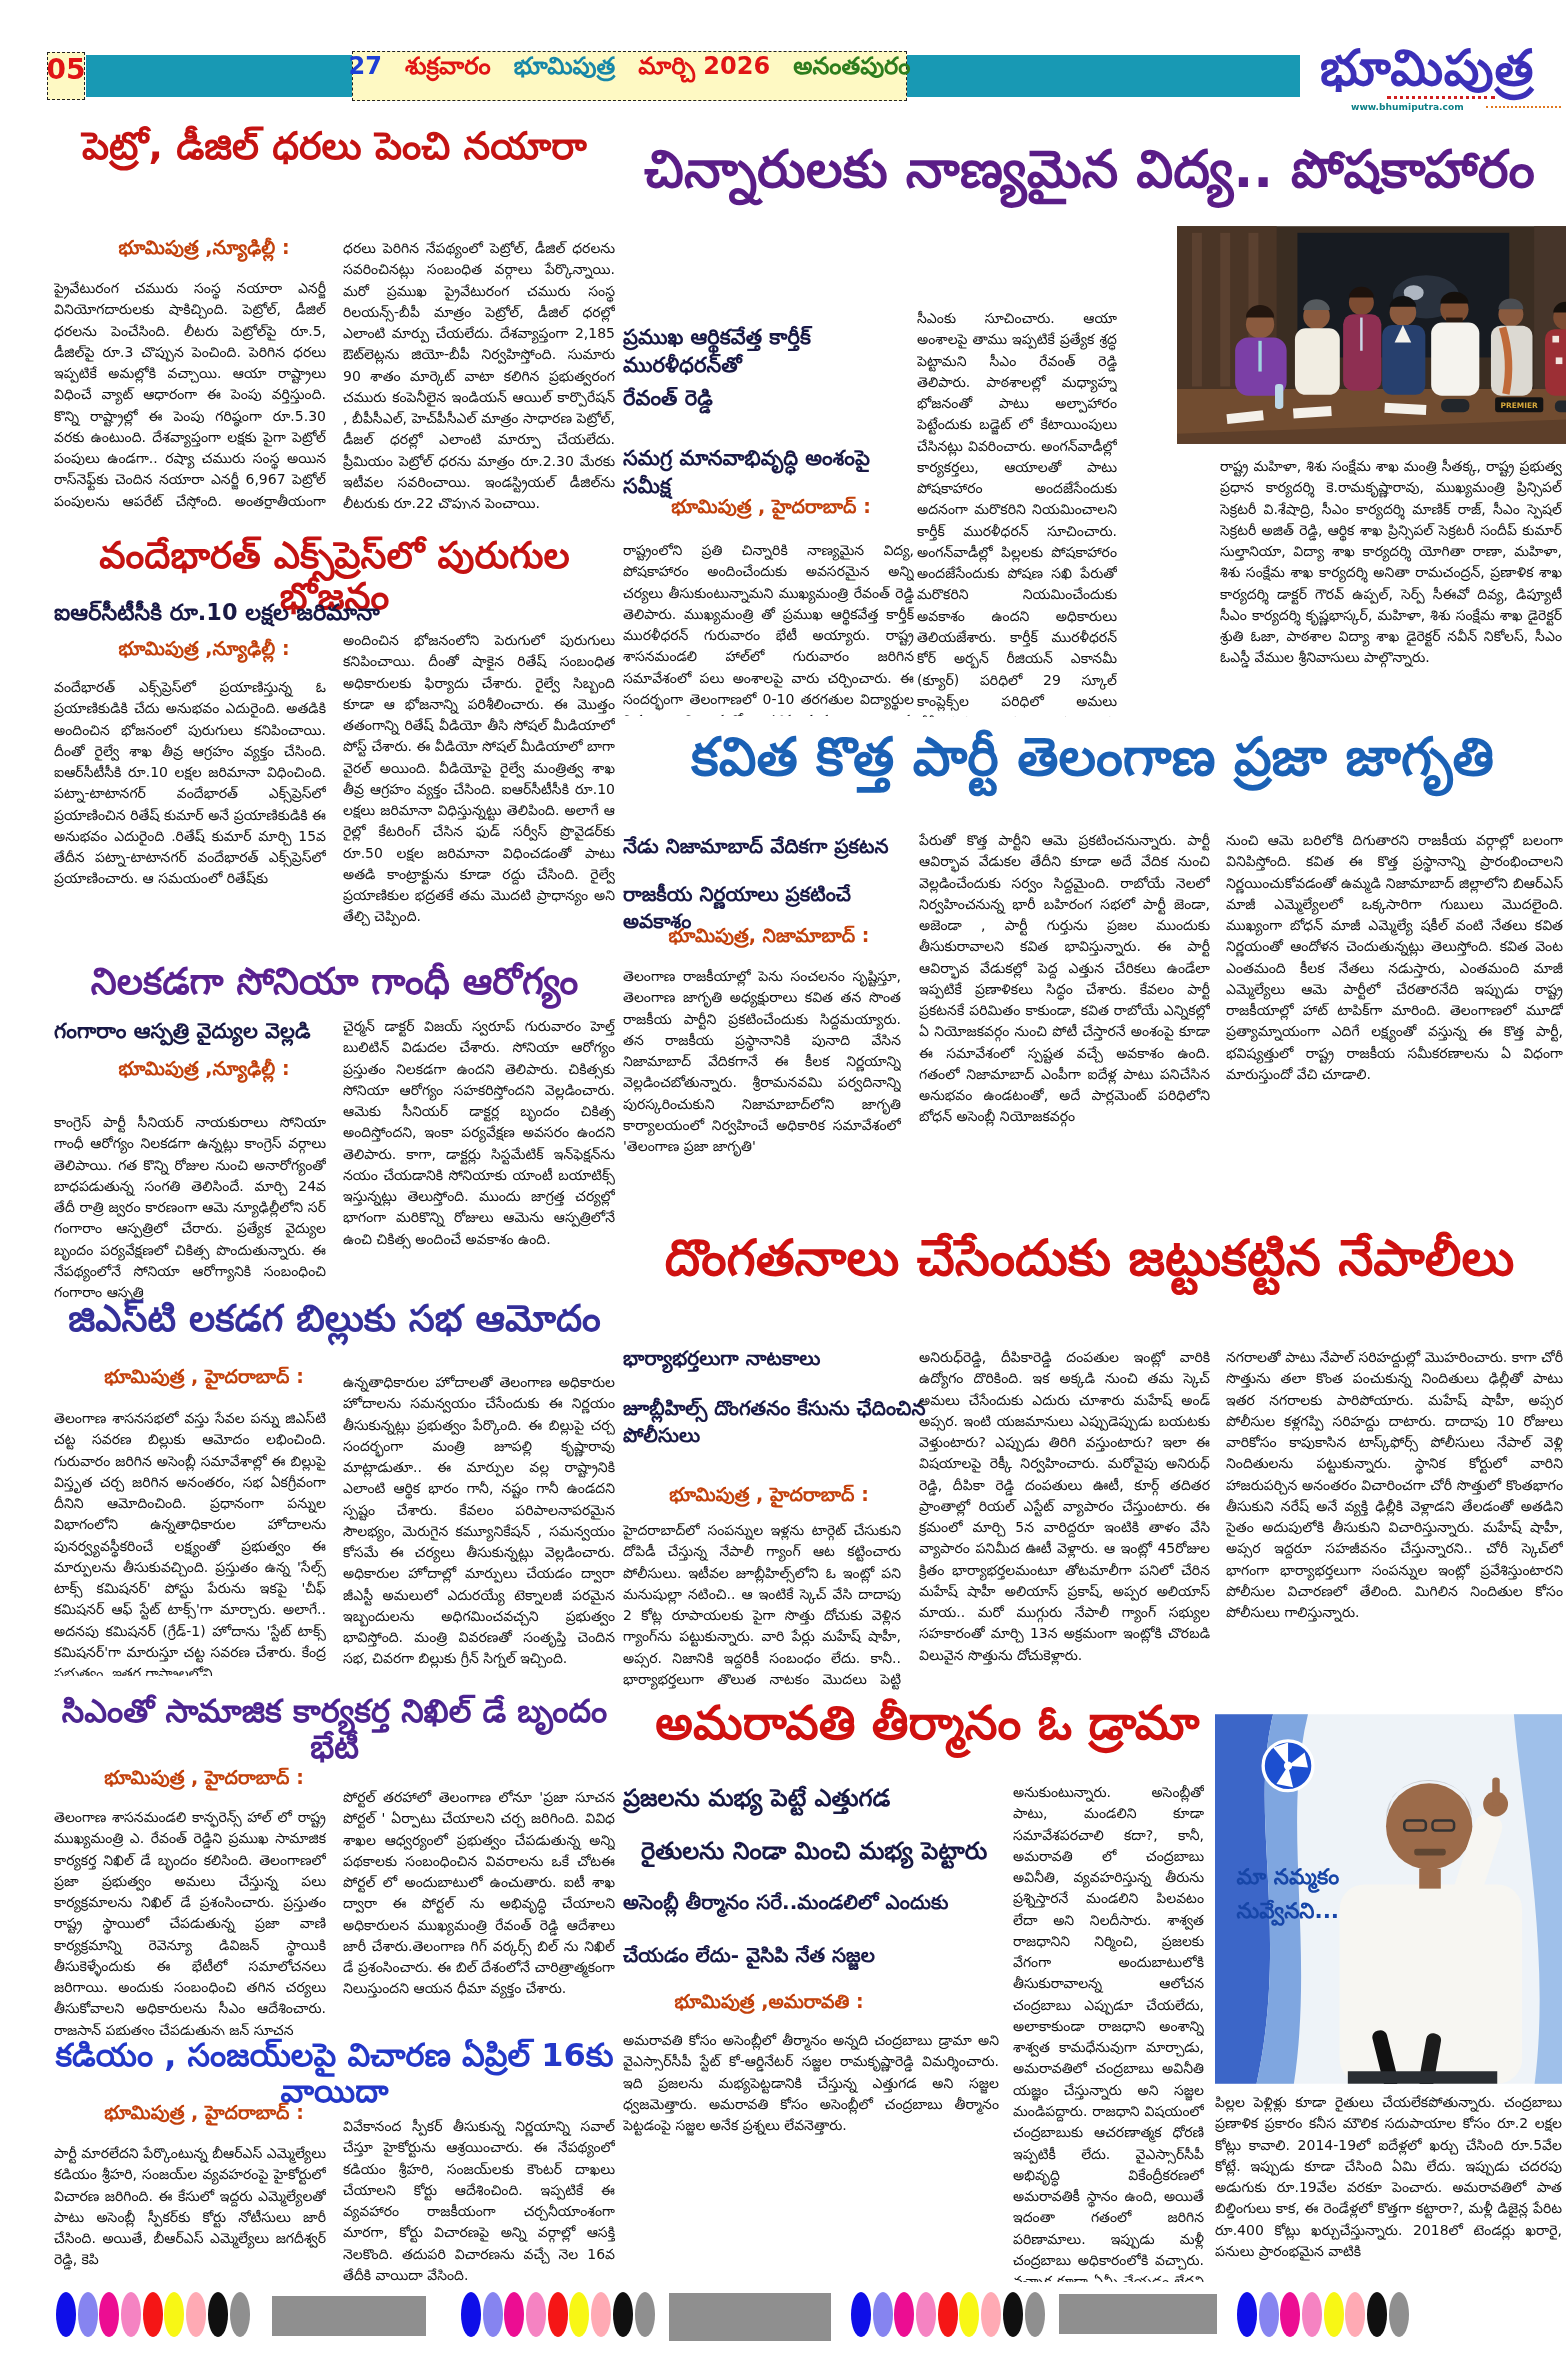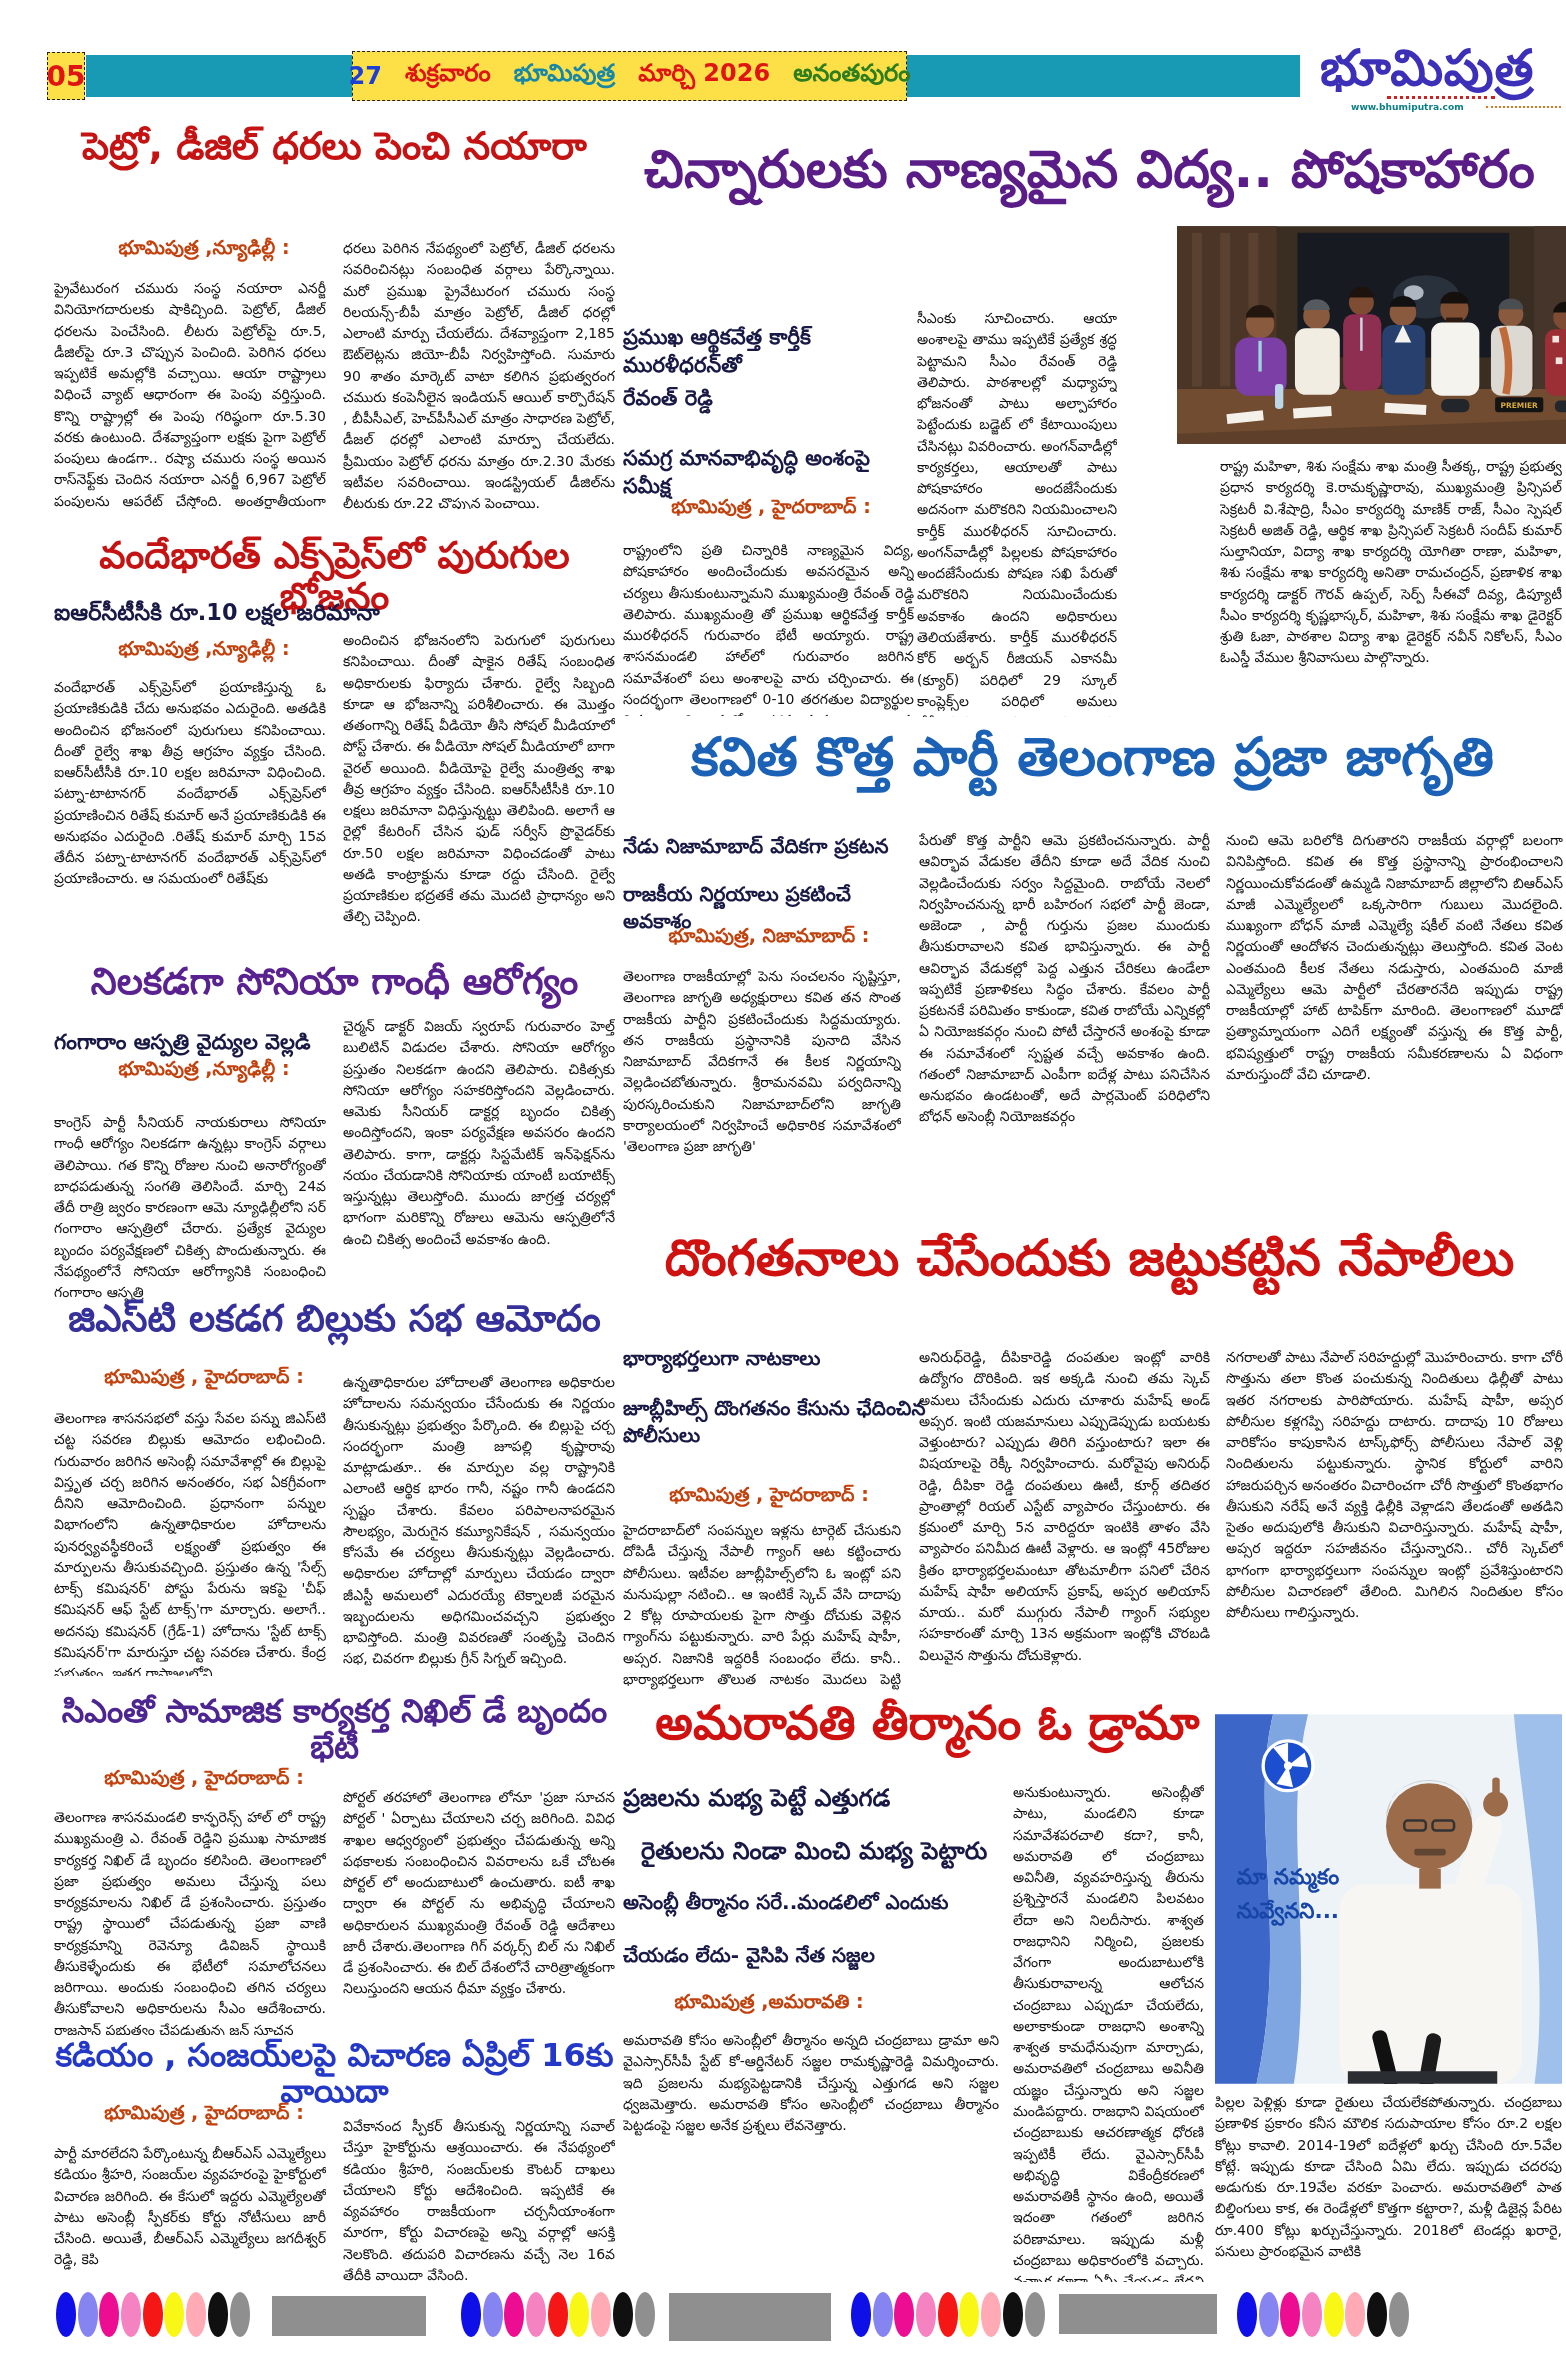--- a/index.html
+++ b/index.html
@@ -1,20 +1,20 @@
 <!DOCTYPE html>
 <html style="font-size:13.3px"><head>
 <meta charset="utf-8">
 <style>
   html,body{margin:0;padding:0;background:#ffffff;}
   body{font-family:"DejaVu Sans", sans-serif; width:1567px; height:2377px; position:relative; overflow:hidden;}
   .abs{position:absolute;}
   
   .teal-bar{background:#1899b4;}
-  .dashed-box{background:#fde047;border:1.7px dashed #222;box-sizing:border-box;display:flex;align-items:center;justify-content:center;}
+  .dashed-box{background:#fef9c3;border:1.7px dashed #222;box-sizing:border-box;display:flex;justify-content:center;}
   .pageno{color:#e01414;font-size:28px;font-weight:bold;}
   .dateline{font-size:24px;font-weight:bold;white-space:nowrap;}
   .dateline span{margin:0 11.6px;}
   .masthead{color:#3c30b8;font-size:50px;font-weight:bold;letter-spacing:0.8px;line-height:1;}
   .logo-url{color:#0b7f86;font-size:9.1px;font-weight:bold;}
   .tag-mark{height:0;border-bottom:3.3px dotted #d02020;}
   .tag-mark2{height:0;border-bottom:2.5px dotted #e07820;}
   
   .art-headline{font-weight:bold;text-align:center;line-height:1.12;}
   .kicker{font-weight:bold;color:#191945;line-height:1.35;text-align:left;}
@@ -55,21 +55,21 @@
 <div class="abs colbody" style="left:54px;top:278px;width:272px;height:231px;">ప్రైవేటురంగ చమురు సంస్థ నయారా ఎనర్జీ వినియోగదారులకు షాకిచ్చింది. పెట్రోల్, డీజిల్ ధరలను పెంచేసింది. లీటరు పెట్రోల్‌పై రూ.5, డీజిల్‌పై రూ.3 చొప్పున పెంచింది. పెరిగిన ధరలు ఇప్పటికే అమల్లోకి వచ్చాయి. ఆయా రాష్ట్రాలు విధించే వ్యాట్ ఆధారంగా ఈ పెంపు వర్తిస్తుంది. కొన్ని రాష్ట్రాల్లో ఈ పెంపు గరిష్ఠంగా రూ.5.30 వరకు ఉంటుంది. దేశవ్యాప్తంగా లక్షకు పైగా పెట్రోల్ పంపులు ఉండగా.. రష్యా చమురు సంస్థ అయిన రాస్‌నెఫ్ట్‌కు చెందిన నయారా ఎనర్జీ 6,967 పెట్రోల్ పంపులను ఆపరేట్ చేస్తోంది. అంతర్జాతీయంగా క్రూడాయిల్</div>
 <div class="abs colbody" style="left:343px;top:238px;width:272px;height:271px;">ధరలు పెరిగిన నేపథ్యంలో పెట్రోల్, డీజిల్ ధరలను సవరించినట్లు సంబంధిత వర్గాలు పేర్కొన్నాయి. మరో ప్రముఖ ప్రైవేటురంగ చమురు సంస్థ రిలయన్స్-బీపీ మాత్రం పెట్రోల్, డీజిల్ ధరల్లో ఎలాంటి మార్పు చేయలేదు. దేశవ్యాప్తంగా 2,185 ఔట్‌లెట్లను జియో-బీపీ నిర్వహిస్తోంది. సుమారు 90 శాతం మార్కెట్ వాటా కలిగిన ప్రభుత్వరంగ చమురు కంపెనీలైన ఇండియన్ ఆయిల్ కార్పొరేషన్ , బీపీసీఎల్, హెచ్‌పీసీఎల్ మాత్రం సాధారణ పెట్రోల్, డీజల్ ధరల్లో ఎలాంటి మార్పూ చేయలేదు. ప్రీమియం పెట్రోల్ ధరను మాత్రం రూ.2.30 మేరకు ఇటీవల సవరించాయి. ఇండస్ట్రియల్ డీజిల్‌ను లీటరుకు రూ.22 చొప్పున పెంచాయి.</div>
 
 <div class="abs art-headline" style="left:54px;top:535px;width:561px;font-size:37px;color:#c41312;">వందేభారత్ ఎక్స్‌ప్రెస్‌లో పురుగుల భోజనం</div>
 <div class="abs kicker" style="left:54px;top:597px;width:349px;font-size:22.4px;">ఐఆర్‌సీటీసీకి రూ.10 లక్షల జరిమానా</div>
 <div class="abs byline" style="left:67px;top:637px;width:274px;font-size:19px;">భూమిపుత్ర ,న్యూఢిల్లీ :</div>
 <div class="abs colbody" style="left:54px;top:677px;width:272px;height:274px;">వందేభారత్ ఎక్స్‌ప్రెస్‌లో ప్రయాణిస్తున్న ఓ ప్రయాణికుడికి చేదు అనుభవం ఎదురైంది. అతడికి అందించిన భోజనంలో పురుగులు కనిపించాయి. దీంతో రైల్వే శాఖ తీవ్ర ఆగ్రహం వ్యక్తం చేసింది. ఐఆర్‌సీటీసీకి రూ.10 లక్షల జరిమానా విధించింది. పట్నా-టాటానగర్ వందేభారత్ ఎక్స్‌ప్రెస్‌లో ప్రయాణించిన రితేష్ కుమార్ అనే ప్రయాణికుడికి ఈ అనుభవం ఎదురైంది .రితేష్ కుమార్ మార్చి 15వ తేదీన పట్నా-టాటానగర్ వందేభారత్ ఎక్స్‌ప్రెస్‌లో ప్రయాణించారు. ఆ సమయంలో రితేష్‌కు</div>
 <div class="abs colbody" style="left:343px;top:630px;width:272px;height:323px;">అందించిన భోజనంలోని పెరుగులో పురుగులు కనిపించాయి. దీంతో షాకైన రితేష్ సంబంధిత అధికారులకు ఫిర్యాదు చేశారు. రైల్వే సిబ్బంది కూడా ఆ భోజనాన్ని పరిశీలించారు. ఈ మొత్తం తతంగాన్ని రితేష్ వీడియో తీసి సోషల్ మీడియాలో పోస్ట్ చేశారు. ఈ వీడియో సోషల్ మీడియాలో బాగా వైరల్ అయింది. వీడియోపై రైల్వే మంత్రిత్వ శాఖ తీవ్ర ఆగ్రహం వ్యక్తం చేసింది. ఐఆర్‌సీటీసీకి రూ.10 లక్షలు జరిమానా విధిస్తున్నట్టు తెలిపింది. అలాగే ఆ రైల్లో కేటరింగ్ చేసిన ఫుడ్ సర్వీస్ ప్రొవైడర్‌కు రూ.50 లక్షల జరిమానా విధించడంతో పాటు అతడి కాంట్రాక్టును కూడా రద్దు చేసింది. రైల్వే ప్రయాణికుల భద్రతకే తమ మొదటి ప్రాధాన్యం అని తేల్చి చెప్పింది.</div>
 
 <div class="abs art-headline" style="left:54px;top:961px;width:561px;font-size:37px;color:#5a2290;">నిలకడగా సోనియా గాంధీ ఆరోగ్యం</div>
-<div class="abs kicker" style="left:54px;top:1017px;width:316px;font-size:21px;margin-top:11px;">గంగారాం ఆస్పత్రి వైద్యుల వెల్లడి</div>
+<div class="abs kicker" style="left:54px;top:1017px;width:316px;font-size:21px;">గంగారాం ఆస్పత్రి వైద్యుల వెల్లడి</div>
 <div class="abs byline" style="left:67px;top:1057px;width:274px;font-size:19px;">భూమిపుత్ర ,న్యూఢిల్లీ :</div>
 <div class="abs colbody" style="left:54px;top:1112px;width:272px;height:289px;">కాంగ్రెస్ పార్టీ సీనియర్ నాయకురాలు సోనియా గాంధీ ఆరోగ్యం నిలకడగా ఉన్నట్లు కాంగ్రెస్ వర్గాలు తెలిపాయి. గత కొన్ని రోజుల నుంచి అనారోగ్యంతో బాధపడుతున్న సంగతి తెలిసిందే. మార్చి 24వ తేదీ రాత్రి జ్వరం కారణంగా ఆమె న్యూఢిల్లీలోని సర్ గంగారాం ఆస్పత్రిలో చేరారు. ప్రత్యేక వైద్యుల బృందం పర్యవేక్షణలో చికిత్స పొందుతున్నారు. ఈ నేపథ్యంలోనే సోనియా ఆరోగ్యానికి సంబంధించి గంగారాం ఆస్పత్రి</div>
 <div class="abs colbody" style="left:343px;top:1016px;width:272px;height:326px;">చైర్మన్ డాక్టర్ విజయ్ స్వరూప్ గురువారం హెల్త్ బులిటిన్ విడుదల చేశారు. సోనియా ఆరోగ్యం ప్రస్తుతం నిలకడగా ఉందని తెలిపారు. చికిత్సకు సోనియా ఆరోగ్యం సహకరిస్తోందని వెల్లడించారు. ఆమెకు సీనియర్ డాక్టర్ల బృందం చికిత్స అందిస్తోందని, ఇంకా పర్యవేక్షణ అవసరం ఉందని తెలిపారు. కాగా, డాక్టర్లు సిస్టమేటిక్ ఇన్‌ఫెక్షన్‌ను నయం చేయడానికి సోనియాకు యాంటీ బయాటిక్స్ ఇస్తున్నట్లు తెలుస్తోంది. ముందు జాగ్రత్త చర్యల్లో భాగంగా మరికొన్ని రోజులు ఆమెను ఆస్పత్రిలోనే ఉంచి చికిత్స అందించే అవకాశం ఉంది.</div>
 
 <div class="abs art-headline" style="left:54px;top:1298px;width:561px;font-size:37px;color:#35309a;">జిఎస్‌టి లకడగ బిల్లుకు సభ ఆమోదం</div>
 <div class="abs byline" style="left:67px;top:1365px;width:274px;font-size:19px;">భూమిపుత్ర , హైదరాబాద్ :</div>
 <div class="abs colbody" style="left:54px;top:1408px;width:272px;height:268px;">తెలంగాణ శాసనసభలో వస్తు సేవల పన్ను జిఎస్‌టి చట్ట సవరణ బిల్లుకు ఆమోదం లభించింది. గురువారం జరిగిన అసెంబ్లీ సమావేశాల్లో ఈ బిల్లుపై విస్తృత చర్చ జరిగిన అనంతరం, సభ ఏకగ్రీవంగా దీనిని ఆమోదించింది. ప్రధానంగా పన్నుల విభాగంలోని ఉన్నతాధికారుల హోదాలను పునర్వ్యవస్థీకరించే లక్ష్యంతో ప్రభుత్వం ఈ మార్పులను తీసుకువచ్చింది. ప్రస్తుతం ఉన్న 'సేల్స్ టాక్స్ కమిషనర్' పోస్టు పేరును ఇకపై 'చీఫ్ కమిషనర్ ఆఫ్ స్టేట్ టాక్స్'గా మార్చారు. అలాగే.. అదనపు కమిషనర్ (గ్రేడ్-1) హోదాను 'స్టేట్ టాక్స్ కమిషనర్'గా మారుస్తూ చట్ట సవరణ చేశారు. కేంద్ర ప్రభుత్వం, ఇతర రాష్ట్రాలలోని</div>
 <div class="abs colbody" style="left:343px;top:1372px;width:272px;height:304px;">ఉన్నతాధికారుల హోదాలతో తెలంగాణ అధికారుల హోదాలను సమన్వయం చేసేందుకు ఈ నిర్ణయం తీసుకున్నట్లు ప్రభుత్వం పేర్కొంది. ఈ బిల్లుపై చర్చ సందర్భంగా మంత్రి జూపల్లి కృష్ణారావు మాట్లాడుతూ.. ఈ మార్పుల వల్ల రాష్ట్రానికి ఎలాంటి ఆర్థిక భారం గానీ, నష్టం గానీ ఉండదని స్పష్టం చేశారు. కేవలం పరిపాలనాపరమైన సౌలభ్యం, మెరుగైన కమ్యూనికేషన్ , సమన్వయం కోసమే ఈ చర్యలు తీసుకున్నట్లు వెల్లడించారు. అధికారుల హోదాల్లో మార్పులు చేయడం ద్వారా జీఎస్టీ అమలులో ఎదురయ్యే టెక్నాలజీ పరమైన ఇబ్బందులను అధిగమించవచ్చని ప్రభుత్వం భావిస్తోంది. మంత్రి వివరణతో సంతృప్తి చెందిన సభ, చివరగా బిల్లుకు గ్రీన్ సిగ్నల్ ఇచ్చింది.</div>
 
 <div class="abs art-headline" style="left:54px;top:1694px;width:561px;font-size:32px;color:#4d2590;">సిఎంతో సామాజిక కార్యకర్త నిఖిల్ డే బృందం భేటీ</div>

